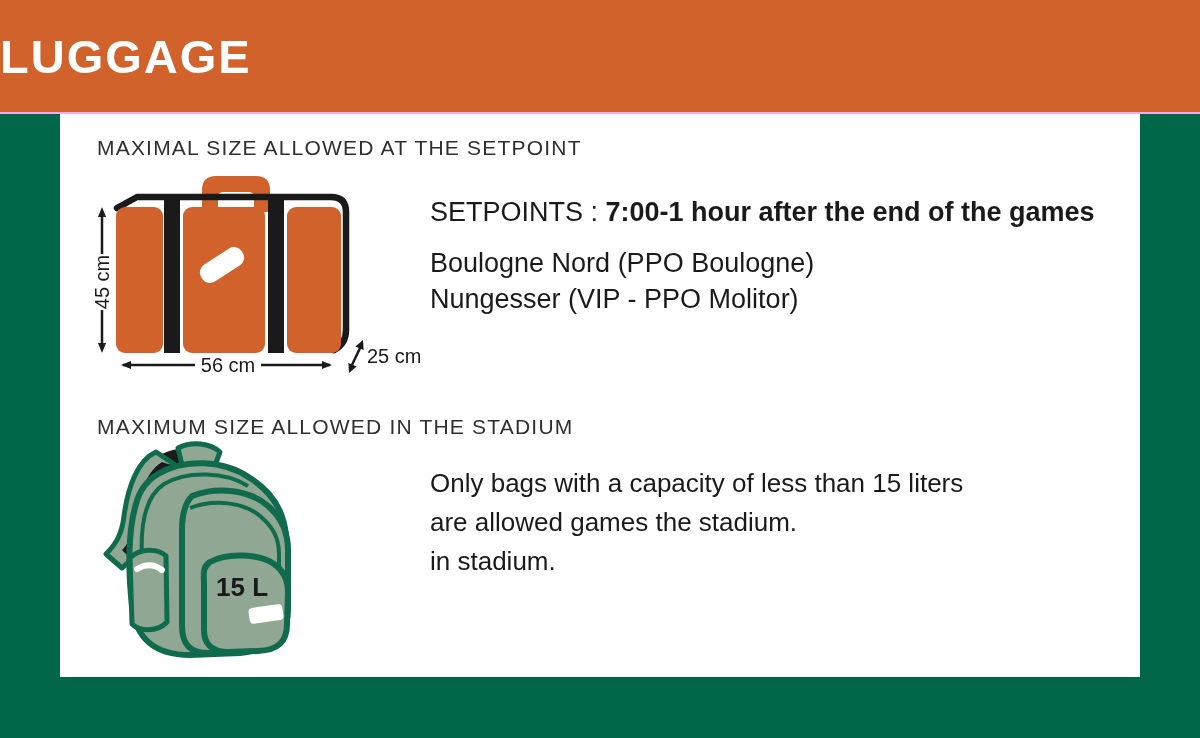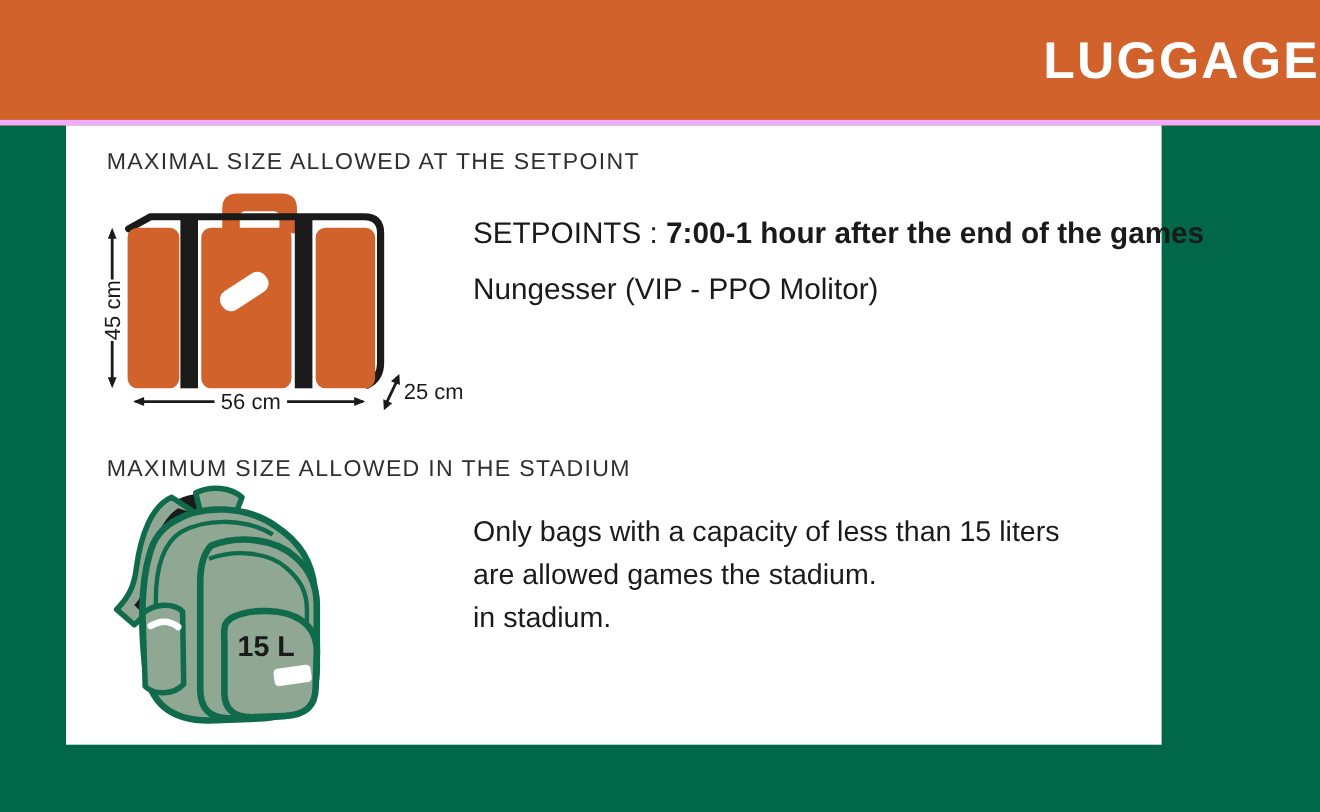--- a/index.html
+++ b/index.html
@@ -11,36 +11,36 @@
     width: 1200px;
     height: 738px;
     background: #006849;
   }
 
   .banner {
     position: absolute;
     left: 0; top: 0;
     width: 1200px; height: 114px;
     background: #D2622B;
-    border-bottom: 5px solid #f0abfc;
+    border-bottom: 2px solid #f0abfc;
     display: flex;
     align-items: center;
-    justify-content: flex-end;
+    justify-content: flex-start;
   }
   .banner h1 {
     color: #FFFFFF;
     font-size: 47px;
     font-weight: bold;
     letter-spacing: 2px;
   }
 
   .card {
     position: absolute;
     left: 60px; top: 114px;
-    width: 996px; height: 563px;
+    width: 1080px; height: 563px;
     background: #FFFFFF;
   }
 
   .section-heading {
     position: absolute;
     left: 37px;
     font-size: 21px;
     font-weight: 400;
     letter-spacing: 1.2px;
     color: #2F2F2F;
@@ -142,20 +142,21 @@
         <polygon class="dim-head" points="278,176 278.6,186.1 270.4,182.5"></polygon>
         <text class="dim-text" x="282" y="199">25 cm</text>
       </g>
     </svg>
 
     <div class="info-block setpoints-line">
       <span>SETPOINTS : </span><strong>7:00-1 hour after the end of the games</strong>
     </div>
 
     <div class="info-block locations-block">
+      <p>Boulogne Nord (PPO Boulogne)</p>
       <p>Nungesser (VIP - PPO Molitor)</p>
     </div>
 
     <div class="section-heading heading-stadium">MAXIMUM SIZE ALLOWED IN THE STADIUM</div>
 
     <svg class="backpack-figure" viewBox="0 0 215 230">
 
       <path d="M62 20 C85 6 112 8 124 20 L110 48 C96 34 80 36 66 48 Z" fill="#1A1A1A"></path>
 
       <path d="M64 14 C46 22 36 48 32 78 C30 96 24 106 14 116 L30 130 C44 119 50 104 53 84 C57 54 66 36 82 26 Z" fill="#90A893" stroke="#0F6B4B" stroke-width="5" stroke-linejoin="round"></path>

